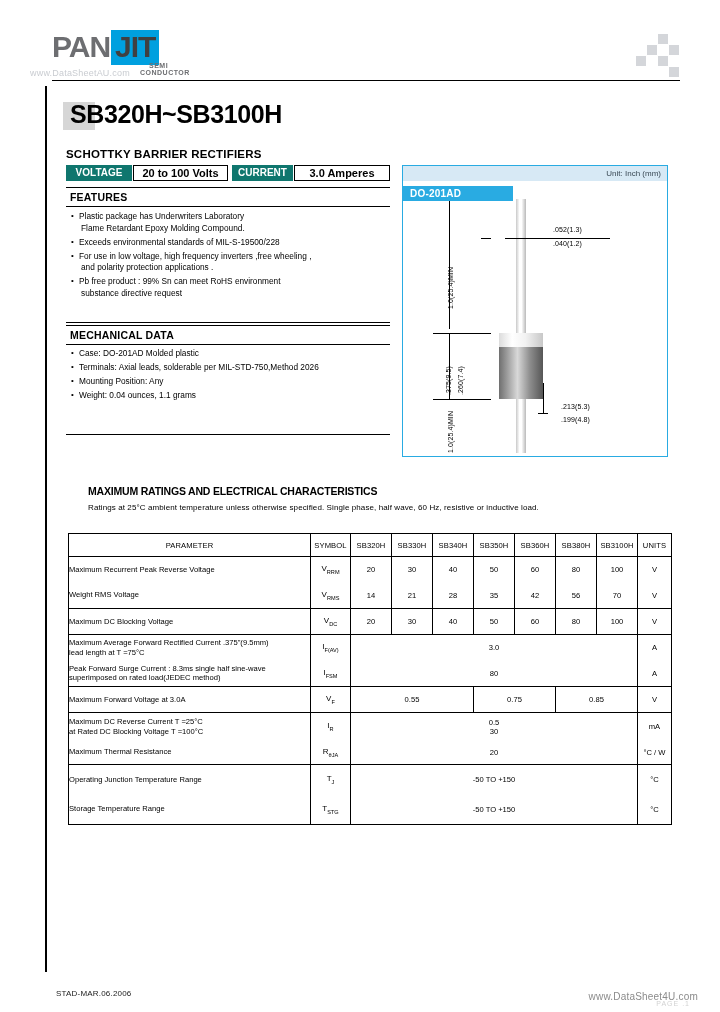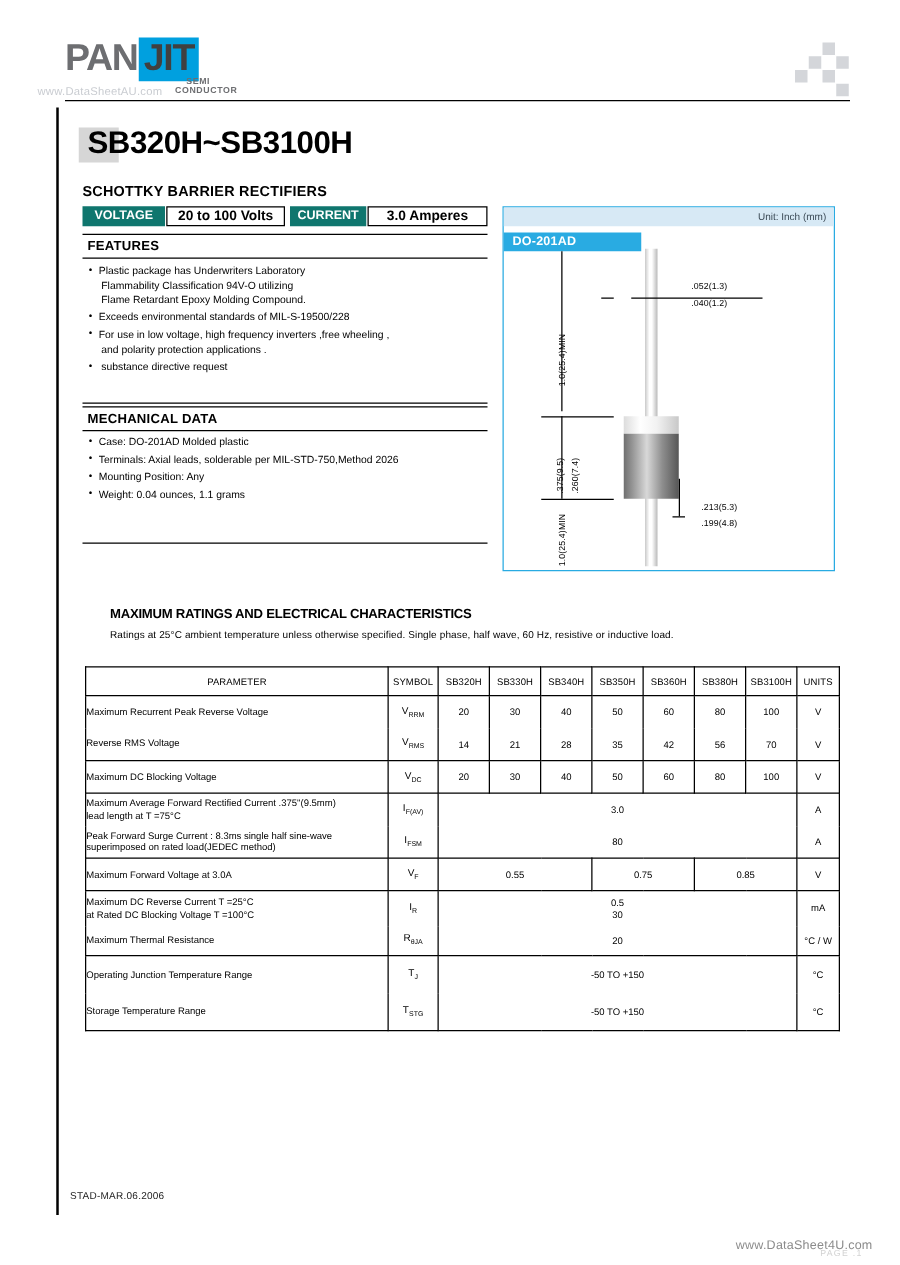--- a/index.html
+++ b/index.html
@@ -359,21 +359,21 @@
   td.sym {
     text-align: center;
     font-size: 8px;
   }
   .sub {
     font-size: 5.6px;
     vertical-align: sub;
   }
   #footer-left {
     position: absolute;
-    left: 56px; top: 952px;
+    left: 56px; top: 989px;
     font-size: 8px;
     color: #222;
     letter-spacing: 0.2px;
   }
   #footer-right {
     position: absolute;
     right: 22px; top: 991px;
     font-size: 10px;
     color: #8b8b8b;
     letter-spacing: 0.2px;
@@ -427,31 +427,31 @@
   <div class="badge-label" id="badge-current-label">CURRENT</div>
   <div class="badge-value" id="badge-current-value">3.0 Amperes</div>
 </div>
 
 <div class="sec-box-top" id="features-rule-top"></div>
 <div class="sec-head" id="features-head">FEATURES</div>
 <div class="sec-rule" id="features-rule-bot"></div>
 <div class="bullet-list" id="features-list">
     <div class="li">
       <span class="cont" style="padding-left: 0px;">Plastic package has Underwriters Laboratory</span>
-      <span class="cont">Flammability Classification 94V-O utilizing</span>
       <span class="cont">Flame Retardant Epoxy Molding Compound.</span>
     </div>
     <div class="li">
       <span class="cont" style="padding-left: 0px;">Exceeds environmental standards of MIL-S-19500/228</span>
     </div>
     <div class="li">
       <span class="cont" style="padding-left: 0px;">For use in low voltage, high frequency inverters ,free wheeling ,</span>
       <span class="cont">and polarity protection applications .</span>
     </div>
     <div class="li">
+      <span class="cont" style="padding-left: 0px;">Pb free product : 99% Sn can meet RoHS environment</span>
       <span class="cont">substance directive request</span>
     </div>
   </div>
 <div class="sec-rule" id="features-rule-end"></div>
 
 <div class="sec-box-top" id="mech-rule-top"></div>
 <div class="sec-head" id="mech-head">MECHANICAL DATA</div>
 <div class="sec-rule" id="mech-rule-bot"></div>
 <div class="bullet-list" id="mech-list">
     <div class="li">
@@ -540,21 +540,21 @@
         <td class="ctr" style="border-bottom: none;">20</td>
         <td class="ctr" style="border-bottom: none;">30</td>
         <td class="ctr" style="border-bottom: none;">40</td>
         <td class="ctr" style="border-bottom: none;">50</td>
         <td class="ctr" style="border-bottom: none;">60</td>
         <td class="ctr" style="border-bottom: none;">80</td>
         <td class="ctr" style="border-bottom: none;">100</td>
         <td class="ctr" style="border-bottom: none;">V</td>
       </tr>
       <tr style="height: 26px;">
-        <td class="param" style="border-top: none;">Reverse RMS Voltage</td>
+        <td class="param" style="border-top: none;">Weight RMS Voltage</td>
         <td class="sym" style="border-top: none;"><span>V</span><span class="sub">RMS</span></td>
         <td class="ctr" style="border-top: none;">14</td>
         <td class="ctr" style="border-top: none;">21</td>
         <td class="ctr" style="border-top: none;">28</td>
         <td class="ctr" style="border-top: none;">35</td>
         <td class="ctr" style="border-top: none;">42</td>
         <td class="ctr" style="border-top: none;">56</td>
         <td class="ctr" style="border-top: none;">70</td>
         <td class="ctr" style="border-top: none;">V</td>
       </tr>

